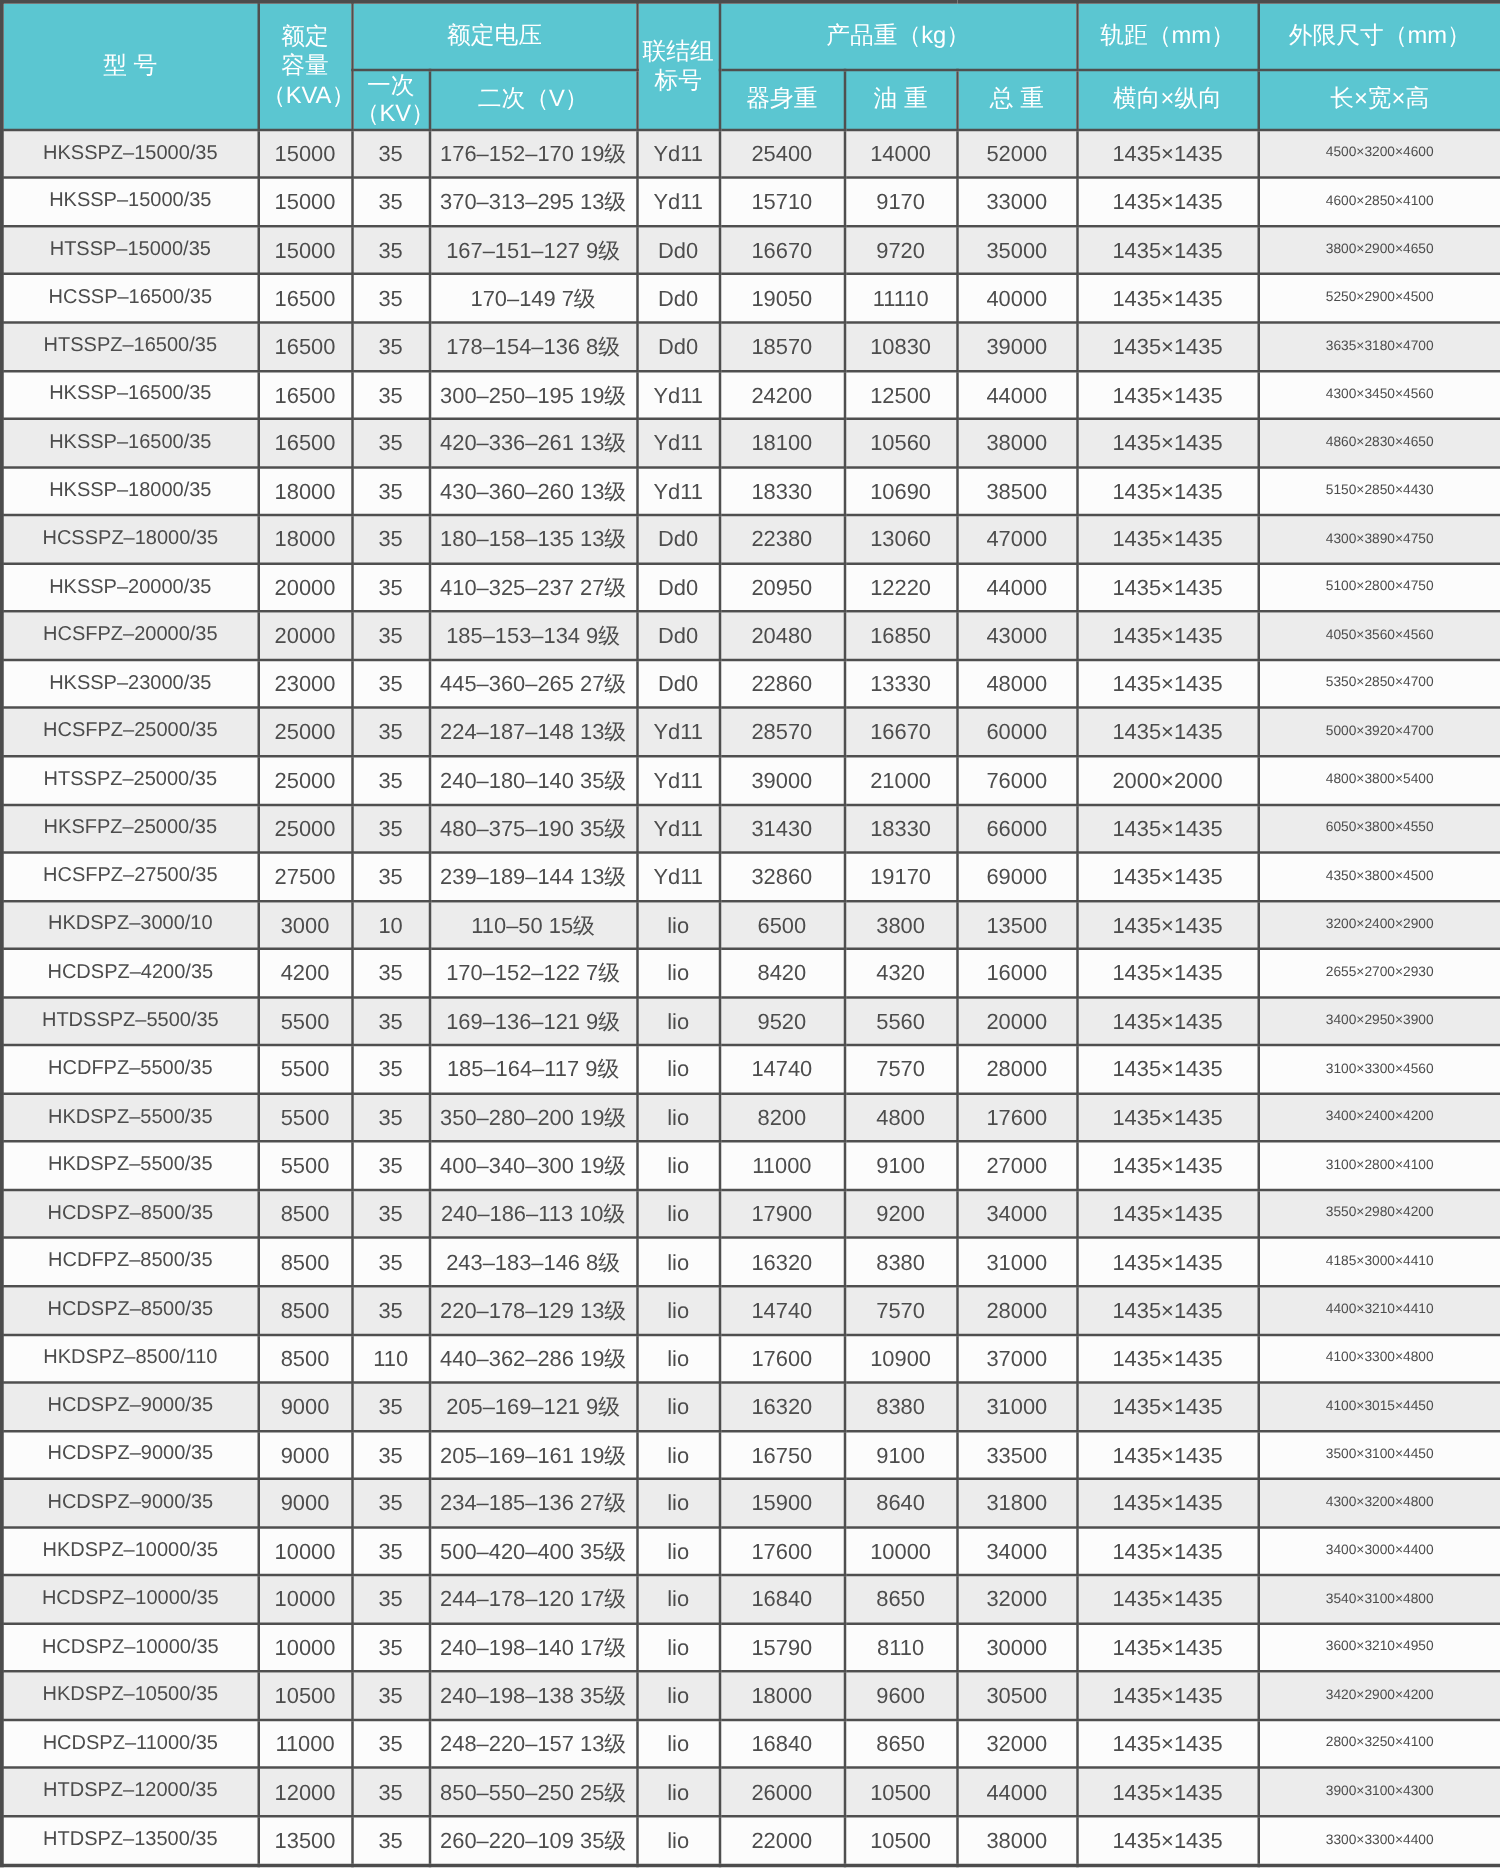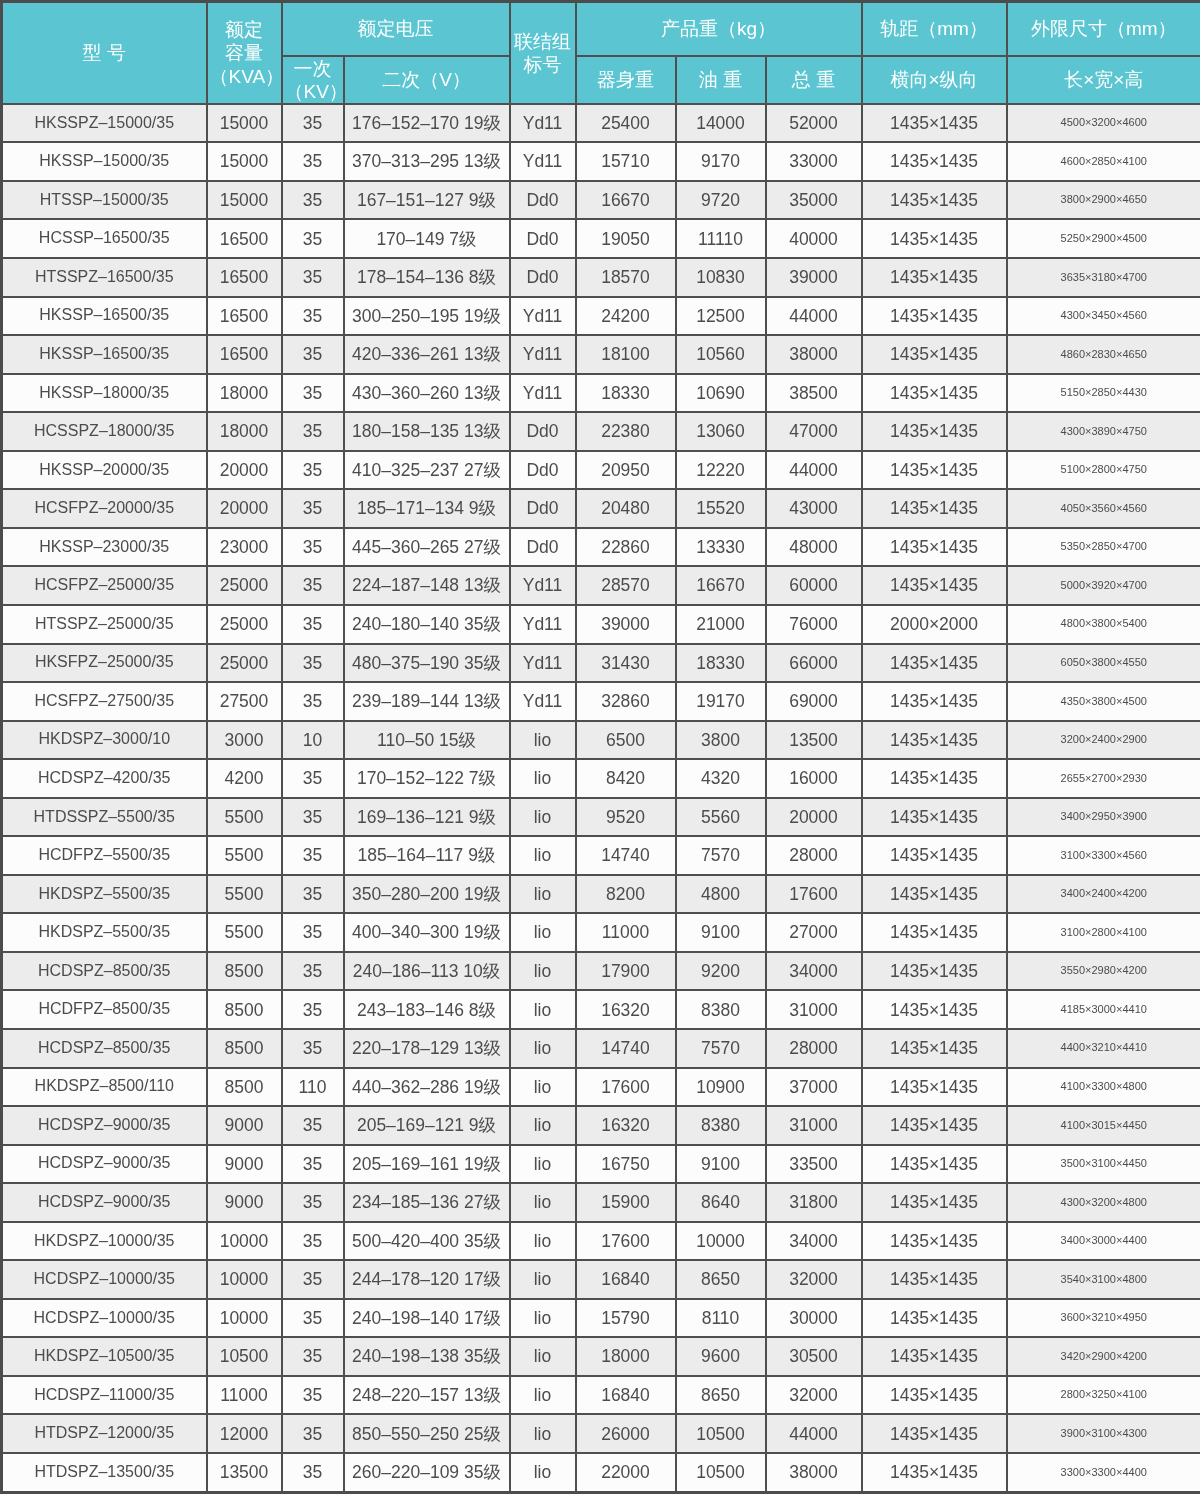--- a/index.html
+++ b/index.html
@@ -212,24 +212,24 @@
           <td class="c-body-weight">20950</td>
           <td class="c-oil-weight">12220</td>
           <td class="c-total-weight">44000</td>
           <td class="c-gauge">1435×1435</td>
           <td class="c-dims">5100×2800×4750</td>
         </tr>
         <tr class="alt">
           <td class="c-model">HCSFPZ–20000/35</td>
           <td class="c-capacity">20000</td>
           <td class="c-primary-kv">35</td>
-          <td class="c-secondary-v">185–171–134 9级</td>
+          <td class="c-secondary-v">185–153–134 9级</td>
           <td class="c-vector-group">Dd0</td>
           <td class="c-body-weight">20480</td>
-          <td class="c-oil-weight">15520</td>
+          <td class="c-oil-weight">16850</td>
           <td class="c-total-weight">43000</td>
           <td class="c-gauge">1435×1435</td>
           <td class="c-dims">4050×3560×4560</td>
         </tr>
         <tr>
           <td class="c-model">HKSSP–23000/35</td>
           <td class="c-capacity">23000</td>
           <td class="c-primary-kv">35</td>
           <td class="c-secondary-v">445–360–265 27级</td>
           <td class="c-vector-group">Dd0</td>

